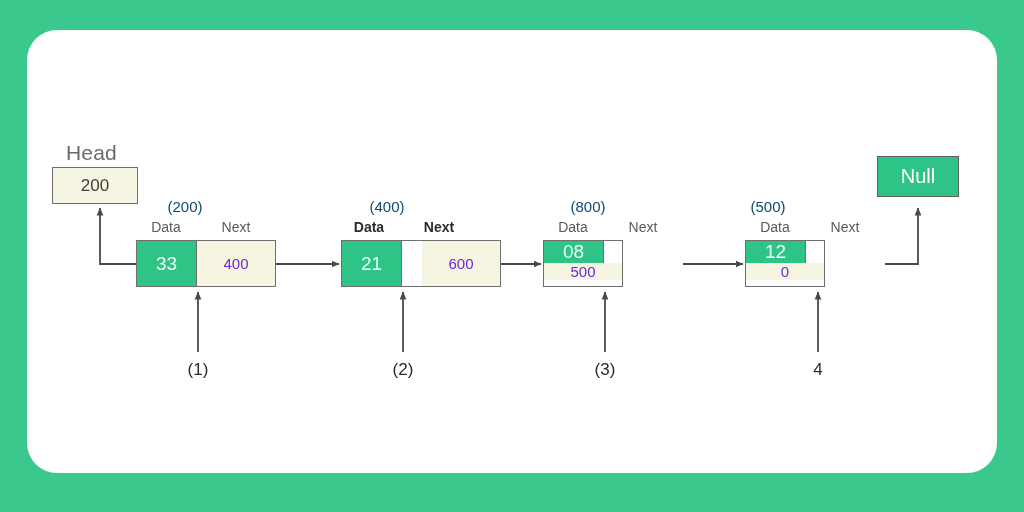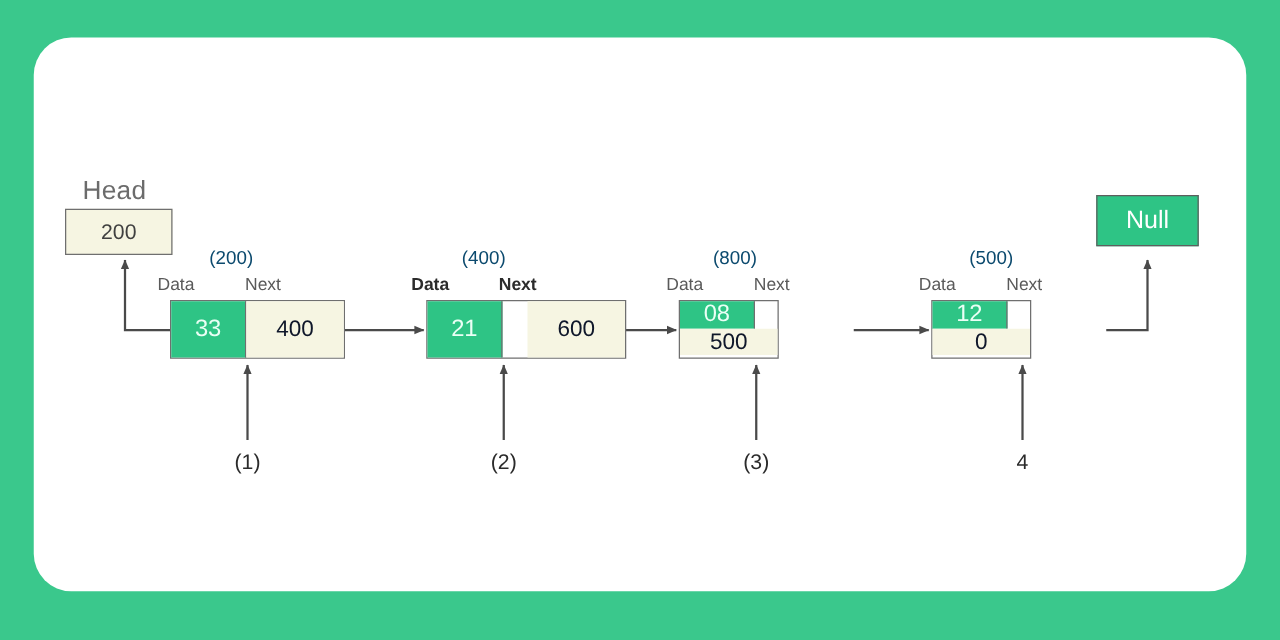--- a/index.html
+++ b/index.html
@@ -40,20 +40,21 @@
   }
   .addr {
     font-size: 15px;
     color: #0c4a6e;
     text-align: center;
     width: 70px;
   }
   .fieldlabel {
     font-size: 14px;
     color: #5a5a5a;
+    text-align: center;
     width: 80px;
   }
   .fieldlabel.bold { color: #2b2b2b; font-weight: bold; }
   .idxlabel {
     font-size: 17px;
     color: #2b2b2b;
     text-align: center;
     width: 44px;
   }
 
@@ -88,23 +89,23 @@
     background: #2ec485;
     color: #eafff5;
     display: flex; align-items: center; justify-content: center;
     font-size: 19px;
     box-sizing: border-box;
     border-right: 1.5px solid #6f6f6f;
   }
   .cell-next {
     width: 78px;
     background: #f6f5e2;
-    color: #0f172a;
+    color: #6d28d9;
     display: flex; align-items: center; justify-content: center;
-    font-size: 18px;
+    font-size: 15px;
     box-sizing: border-box;
   }
   .node.wide .cell-data { width: 60px; }
   .node.wide .cell-next { width: 78px; }
 
   
   #wires { position: absolute; left: 0; top: 0; width: 1024px; height: 512px; }
 </style>
 </head>
 <body>
@@ -163,21 +164,21 @@
 
   <div class="abs addr" style="left:553px; top:198px;">(800)</div>
   <div class="abs fieldlabel" style="left:533px; top:219px;">Data</div>
   <div class="abs fieldlabel" style="left:603px; top:219px;">Next</div>
   <div class="abs node wide" style="left:543px; top:240px;flex-direction:column;">
     <div class="cell-data">08</div>
     <div class="cell-next">500</div>
   </div>
   <div class="abs idxlabel" style="left:583px; top:360px;">(3)</div>
 
-  <div class="abs addr" style="left:758px; top:198px;">(500)</div>
+  <div class="abs addr" style="left:733px; top:198px;">(500)</div>
   <div class="abs fieldlabel" style="left:735px; top:219px;">Data</div>
   <div class="abs fieldlabel" style="left:805px; top:219px;">Next</div>
   <div class="abs node wide" style="left:745px; top:240px;flex-direction:column;">
     <div class="cell-data">12</div>
     <div class="cell-next">0</div>
   </div>
   <div class="abs idxlabel" style="left:796px; top:360px;">4</div>
 
 </div>
 

